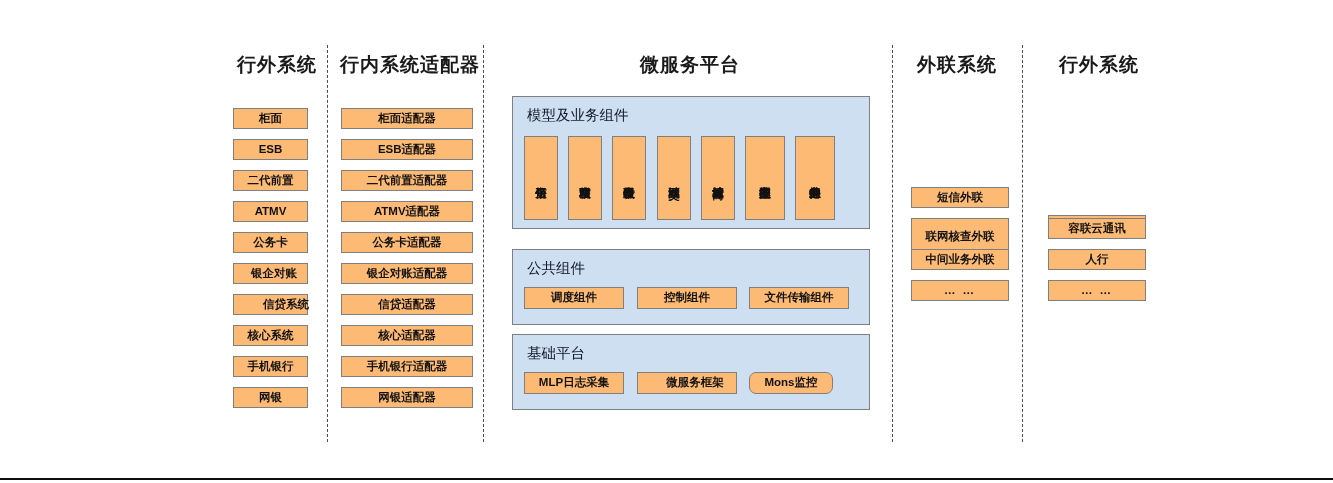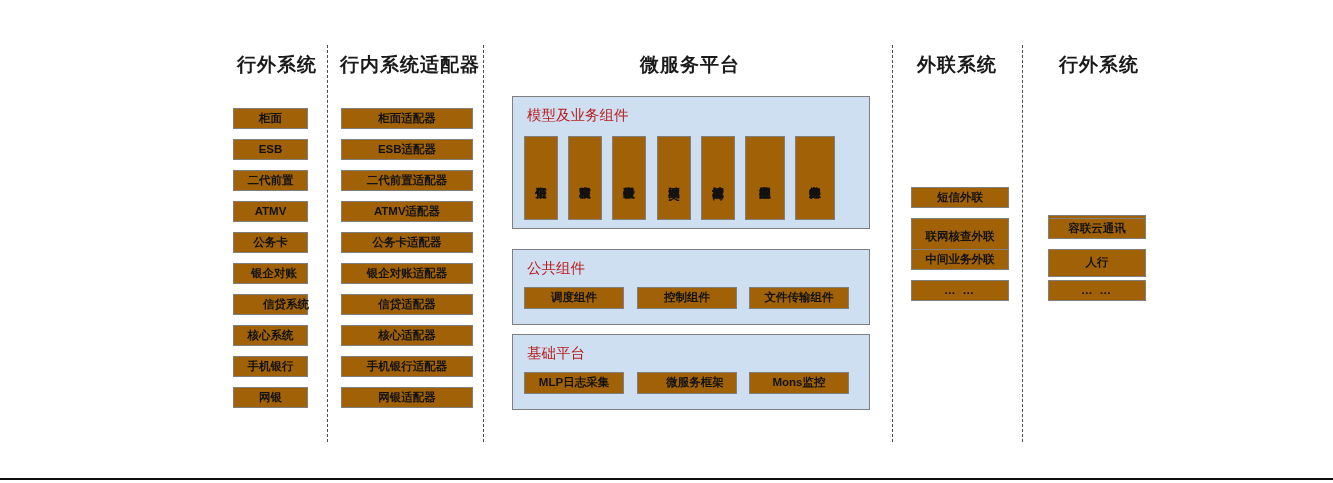--- a/index.html
+++ b/index.html
@@ -41,21 +41,21 @@
     color: #1a1a1a;
     text-align: center;
     letter-spacing: 1px;
     white-space: nowrap;
   }
 
   
   .node {
     position: absolute;
     box-sizing: border-box;
-    background: #a16207;
+    background: #fdba74;
     border: 1.3px solid #7f7f7f;
     color: #121212;
     font-size: 11.5px;
     font-weight: bold;
     display: flex;
     align-items: center;
     justify-content: center;
     text-align: center;
     line-height: 1.15;
     white-space: nowrap;
@@ -70,21 +70,21 @@
     position: absolute;
     box-sizing: border-box;
     background: #cfdff2;
     border: 1.3px solid #7f7f7f;
   }
   .panel-title {
     position: absolute;
     left: 14px;
     top: 9px;
     font-size: 14.5px;
-    color: #b91c1c;
+    color: #0f172a;
     white-space: nowrap;
     text-align: center;
   }
 
   
   .node.vertical {
     writing-mode: vertical-rl;
     text-orientation: upright;
     letter-spacing: 0px;
     font-size: 11.5px;
@@ -147,25 +147,25 @@
       <div class="panel-title">公共组件</div>
     </div>
     <div class="node" style="left: 524px; top: 287px; width: 100px; height: 22px;">调度组件</div>
     <div class="node" style="left: 637px; top: 287px; width: 100px; height: 22px;">控制组件</div>
     <div class="node" style="left: 749px; top: 287px; width: 100px; height: 22px;">文件传输组件</div>
     <div class="panel" style="left: 512px; top: 334px; width: 358px; height: 76px;">
       <div class="panel-title">基础平台</div>
     </div>
     <div class="node" style="left: 524px; top: 372px; width: 100px; height: 22px;">MLP日志采集</div>
     <div class="node" style="left: 637px; top: 372px; width: 100px; height: 22px; padding-left: 16px;">微服务框架</div>
-    <div class="node" style="left: 749px; top: 372px; width: 100px; height: 22px;">Mons监控</div>
+    <div class="node" style="left: 749px; top: 372px; width: 84px; height: 22px; border-radius: 7px;">Mons监控</div>
     <div class="col-title" style="left: 902px; top: 52px; width: 110px;">外联系统</div>
     <div class="node" style="left: 911px; top: 187px; width: 98px; height: 21px;">短信外联</div>
     <div class="node" style="left: 911px; top: 218px; width: 98px; height: 37px;">联网核查外联</div>
     <div class="node" style="left: 911px; top: 249px; width: 98px; height: 21px;">中间业务外联</div>
     <div class="node dots" style="left: 911px; top: 280px; width: 98px; height: 21px;">… …</div>
     <div class="col-title" style="left: 1044px; top: 52px; width: 110px;">行外系统</div>
     <div class="node" style="left: 1048px; top: 187px; width: 98px; height: 21px; margin-top: 28px;">鸿联九五</div>
     <div class="node" style="left: 1048px; top: 218px; width: 98px; height: 21px;">容联云通讯</div>
-    <div class="node" style="left: 1048px; top: 249px; width: 98px; height: 28px;">人行</div>
+    <div class="node" style="left: 1048px; top: 249px; width: 98px; height: 21px;">人行</div>
     <div class="node dots" style="left: 1048px; top: 280px; width: 98px; height: 21px;">… …</div>
   </div>
 <div class="bottom-rule"></div>
 
 </body></html>

